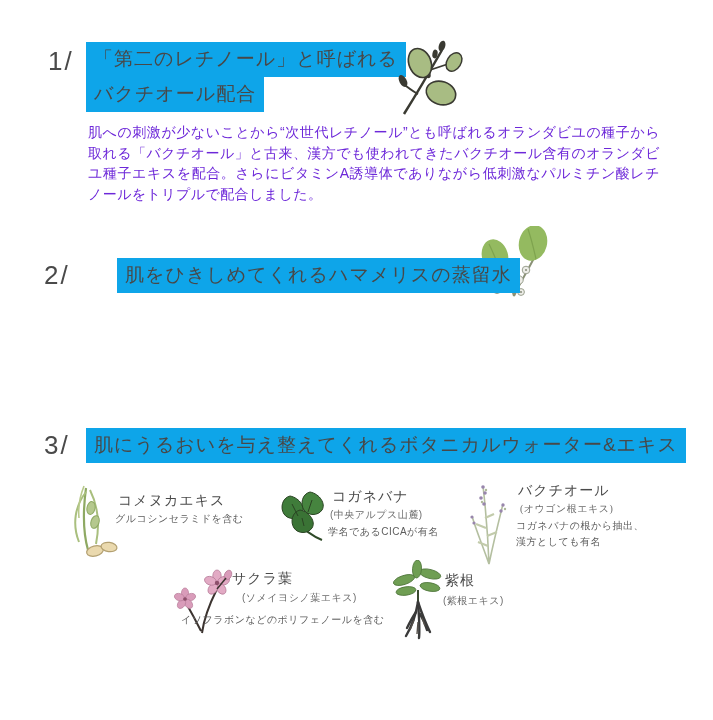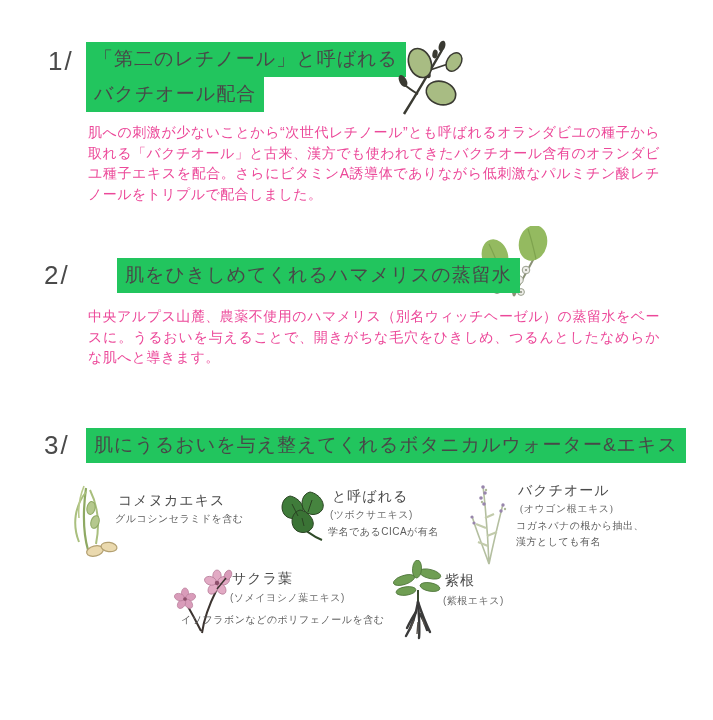--- a/index.html
+++ b/index.html
@@ -1,23 +1,23 @@
 <!DOCTYPE html>
 <html><head>
 <meta charset="utf-8">
 <style>
   html,body{margin:0;padding:0;}
   body{background:#e9e9e9;font-family:"Liberation Sans","DejaVu Sans",sans-serif;}
   .canvas{position:relative;width:713px;height:720px;background:#ffffff;margin:0 auto;overflow:hidden;}
   .abs{position:absolute;}
   .num{font-size:26px;font-weight:300;color:#4a4a4a;letter-spacing:2px;font-family:"Liberation Sans",sans-serif;}
-  .hl{display:inline-block;background:#22c55e;color:#484848;font-size:19px;font-weight:400;
+  .hl{display:inline-block;background:#0ea5e9;color:#484848;font-size:19px;font-weight:400;
       letter-spacing:1px;padding:4px 8px 5px 8px;white-space:nowrap;}
   .hl2{}
-  .body-text{font-size:14px;line-height:20.5px;color:#ec4899;letter-spacing:0.4px;text-align:justify;}
+  .body-text{font-size:14px;line-height:20.5px;color:#6d28d9;letter-spacing:0.4px;text-align:justify;}
   .b-name{font-size:14px;color:#4a4a4a;letter-spacing:1px;white-space:nowrap;}
   .b-sub{font-size:10px;color:#6b6b6b;letter-spacing:0.5px;white-space:nowrap;}
   .b-desc{font-size:10px;color:#5d5d5d;letter-spacing:0.5px;white-space:nowrap;line-height:15px;}
   svg{display:block;}
 </style>
 </head>
 <body>
 
 <div class="canvas">
 
@@ -66,21 +66,20 @@
           <circle cx="47" cy="66" r="1.1"></circle>
       </g>
     </svg>
   </div>
 
   <div class="abs num" style="left:44px;top:260px;">2/</div>
   <div class="abs" style="left:86px;top:258px;padding-left:31px;">
     <span class="hl">肌をひきしめてくれるハマメリスの蒸留水</span>
   </div>
 
-  <div class="abs body-text" style="left:88px;top:306px;width:572px;">中央アルプス山麓、農薬不使用のハマメリス（別名ウィッチヘーゼル）の蒸留水をベースに。うるおいを与えることで、開きがちな毛穴をひきしめ、つるんとしたなめらかな肌へと導きます。</div>
 
   <div class="abs num" style="left:44px;top:430px;">3/</div>
   <div class="abs" style="left:86px;top:428px;">
     <span class="hl">肌にうるおいを与え整えてくれるボタニカルウォーター&amp;エキス</span>
   </div>
 
   <div class="abs" style="left:64px;top:480px;">
     <svg width="58" height="80" viewBox="0 0 58 80">
       <path d="M22,8 C19,30 19,52 24,70" stroke="#8ea963" stroke-width="2.2" fill="none"></path>
       <path d="M22,12 C11,26 8,44 15,62" stroke="#a9bf7e" stroke-width="2" fill="none"></path>
@@ -97,22 +96,22 @@
 
   <div class="abs" style="left:276px;top:486px;">
     <svg width="56" height="58" viewBox="0 0 56 58">
       <path d="M18,34 C26,42 36,50 46,54" stroke="#2f4a28" stroke-width="2" fill="none"></path>
       <path d="M14,10 C6,12 4,22 8,28 C12,34 22,34 26,28 C30,22 24,12 14,10 Z" fill="#3f7c3a" stroke="#2a4423" stroke-width="1"></path>
       <path d="M34,6 C26,8 24,18 28,24 C32,30 42,30 46,24 C50,18 44,8 34,6 Z" fill="#46843f" stroke="#2a4423" stroke-width="1"></path>
       <path d="M24,24 C16,26 14,36 18,42 C22,48 32,48 36,42 C40,36 34,26 24,24 Z" fill="#3a7335" stroke="#2a4423" stroke-width="1"></path>
       <path d="M16,18 L22,30 M36,14 L32,26 M26,32 L28,40" stroke="#2a4423" stroke-width="1"></path>
     </svg>
   </div>
-  <div class="abs b-name" style="left:332px;top:488px;">と呼ばれる</div>
-  <div class="abs b-sub" style="left:330px;top:508px;">(ツボクサエキス)</div>
+  <div class="abs b-name" style="left:332px;top:488px;">コガネバナ</div>
+  <div class="abs b-sub" style="left:330px;top:508px;">(中央アルプス山麓)</div>
   <div class="abs b-desc" style="left:328px;top:524px;">学名であるCICAが有名</div>
 
   <div class="abs" style="left:464px;top:478px;">
     <svg width="48" height="90" viewBox="0 0 48 90">
       <path d="M25,86 C24,60 22,34 19,8 M25,86 C30,62 35,42 39,26 M25,86 C18,66 12,52 8,38" stroke="#b4bfa0" stroke-width="1.6" fill="none"></path>
       <path d="M22,50 L12,46 M23,58 L33,54 M24,68 L14,64 M21,40 L30,36" stroke="#c2cbab" stroke-width="2.2" fill="none"></path>
       <g fill="#9886ac">
         <circle cx="19" cy="9" r="1.8"></circle>
           <circle cx="21" cy="15" r="1.8"></circle>
           <circle cx="17" cy="20" r="1.8"></circle>
@@ -155,21 +154,21 @@
           <ellipse cx="-4.1" cy="5.7" rx="4.2" ry="6" transform="rotate(216 -4.1 5.7)"></ellipse>
           <ellipse cx="-6.6" cy="-2.2" rx="4.2" ry="6" transform="rotate(288 -6.6 -2.2)"></ellipse>
         </g>
         <circle cx="0" cy="0" r="2.2" fill="#8d4f6b"></circle>
       </g>
       <ellipse cx="56" cy="12" rx="3.4" ry="5" fill="#d99cba" stroke="#b87d9a" stroke-width="0.8" transform="rotate(25 56 12)"></ellipse>
       <path d="M45,26 L54,15" stroke="#3c3430" stroke-width="1.5" fill="none"></path>
     </svg>
   </div>
   <div class="abs b-name" style="left:232px;top:570px;">サクラ葉</div>
-  <div class="abs b-sub" style="left:230px;top:591px;">(ソメイヨシノ葉エキス)</div>
+  <div class="abs b-sub" style="left:242px;top:591px;">(ソメイヨシノ葉エキス)</div>
   <div class="abs b-desc" style="left:181px;top:612px;text-align:right;">イソフラボンなどのポリフェノールを含む</div>
 
   <div class="abs" style="left:392px;top:560px;">
     <svg width="52" height="82" viewBox="0 0 52 82">
       <path d="M26,44 L26,30" stroke="#3a4a30" stroke-width="2" fill="none"></path>
       <g fill="#6f9e53" stroke="#4c7338" stroke-width="0.8">
         <ellipse cx="12" cy="20" rx="11" ry="4.5" transform="rotate(-18 12 20)"></ellipse>
         <ellipse cx="38" cy="14" rx="11" ry="4.5" transform="rotate(14 38 14)"></ellipse>
         <ellipse cx="25" cy="9" rx="4.5" ry="9" transform="rotate(4 25 9)"></ellipse>
         <ellipse cx="14" cy="31" rx="10" ry="4.2" transform="rotate(-8 14 31)"></ellipse>

